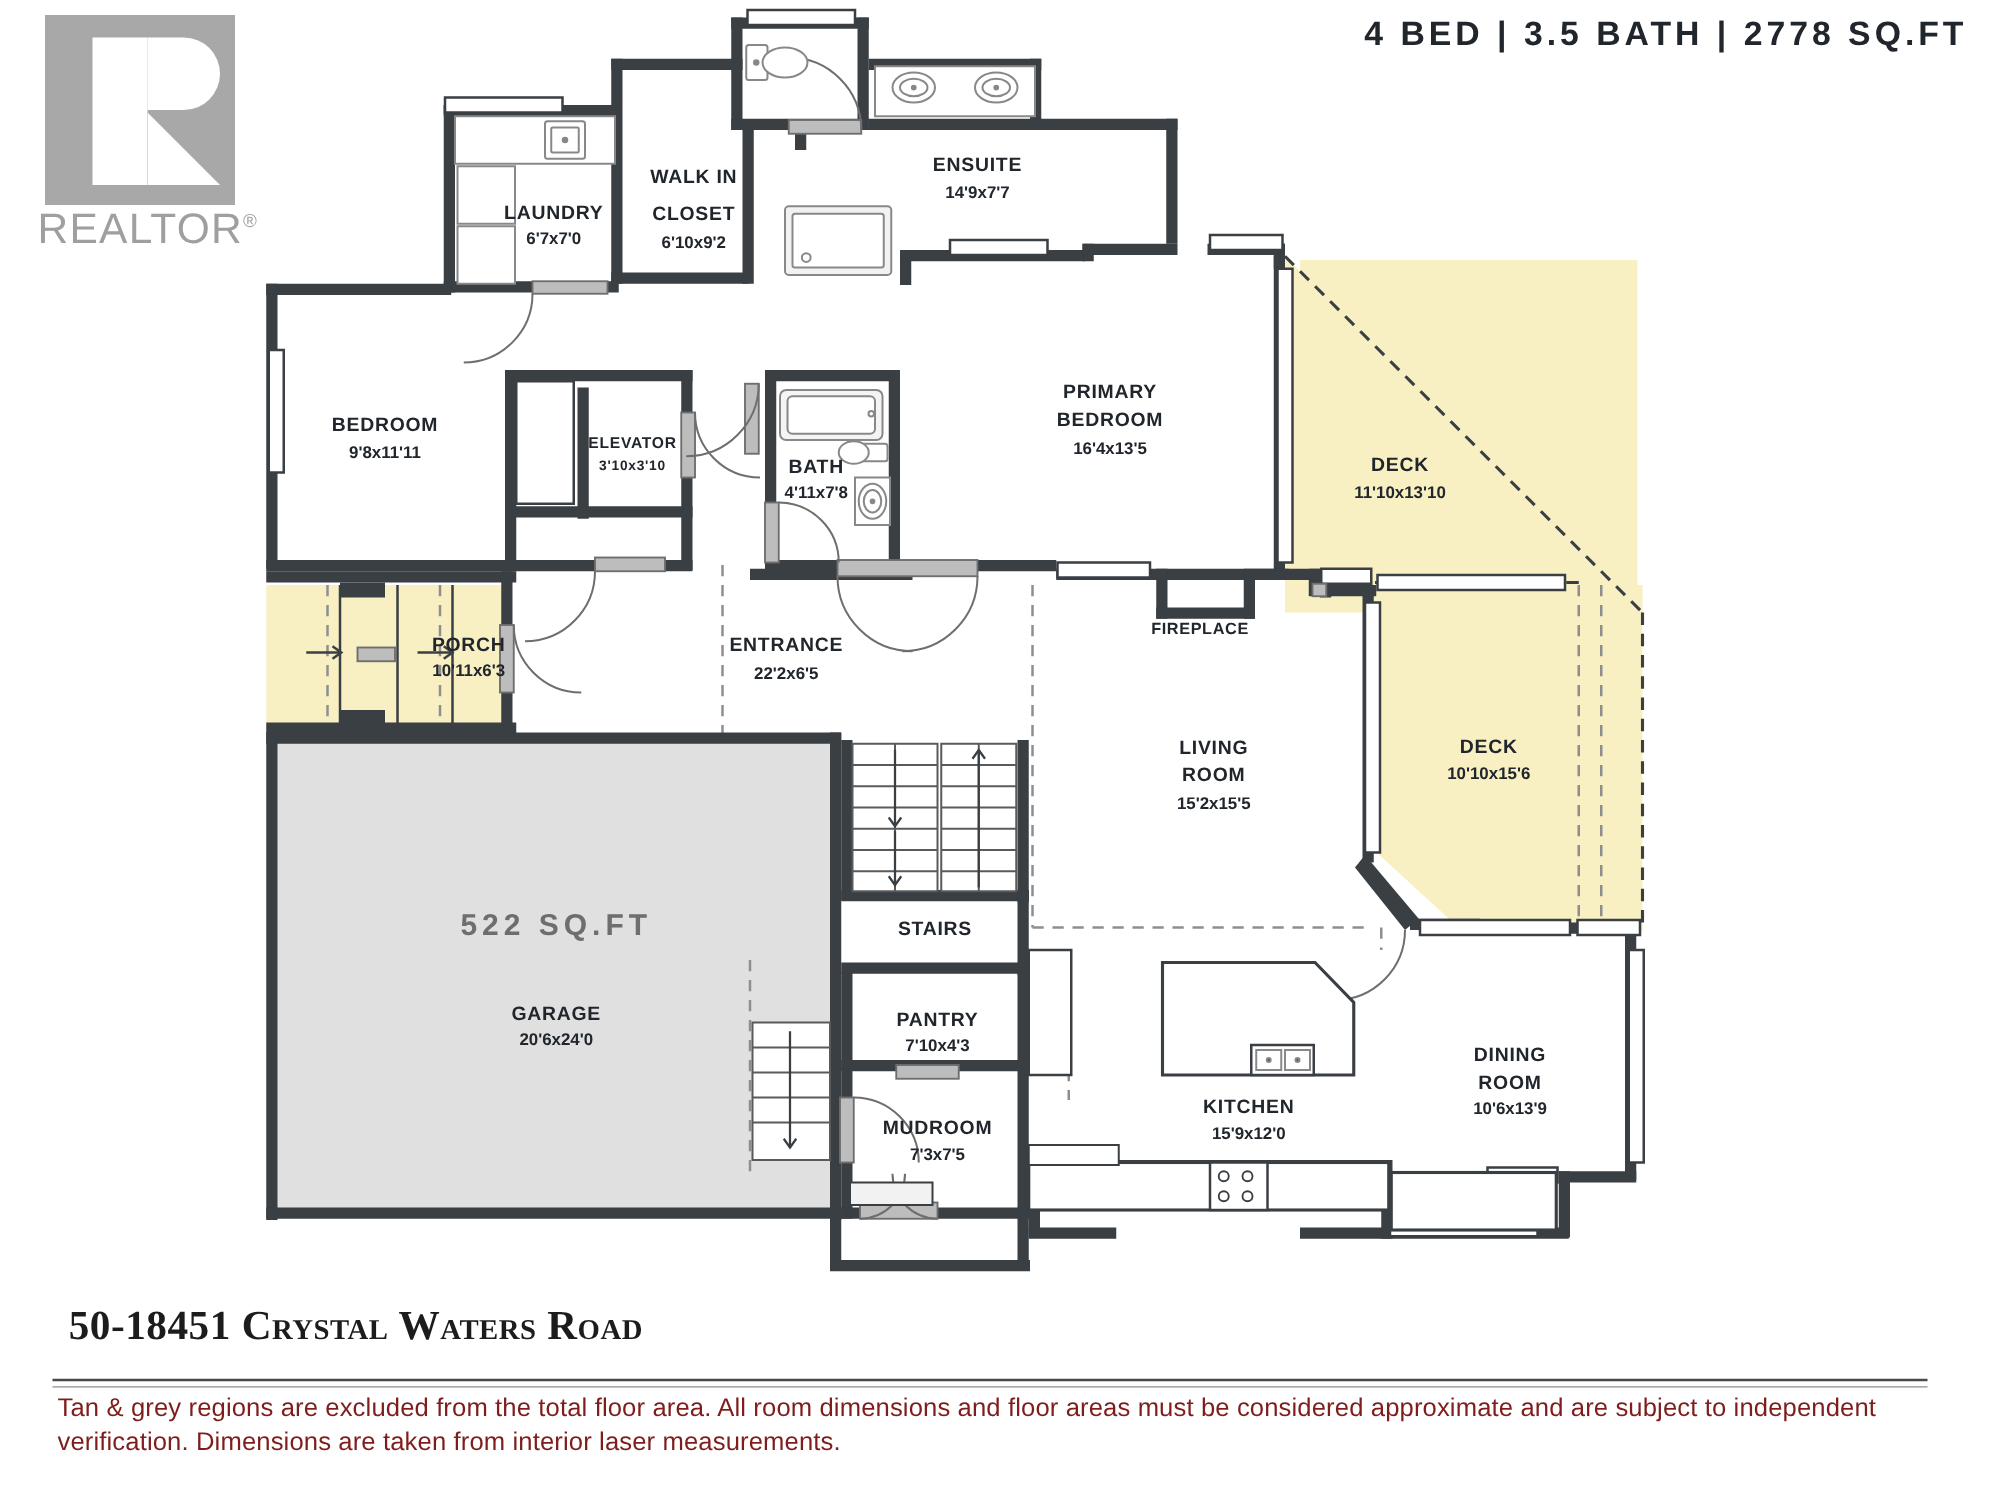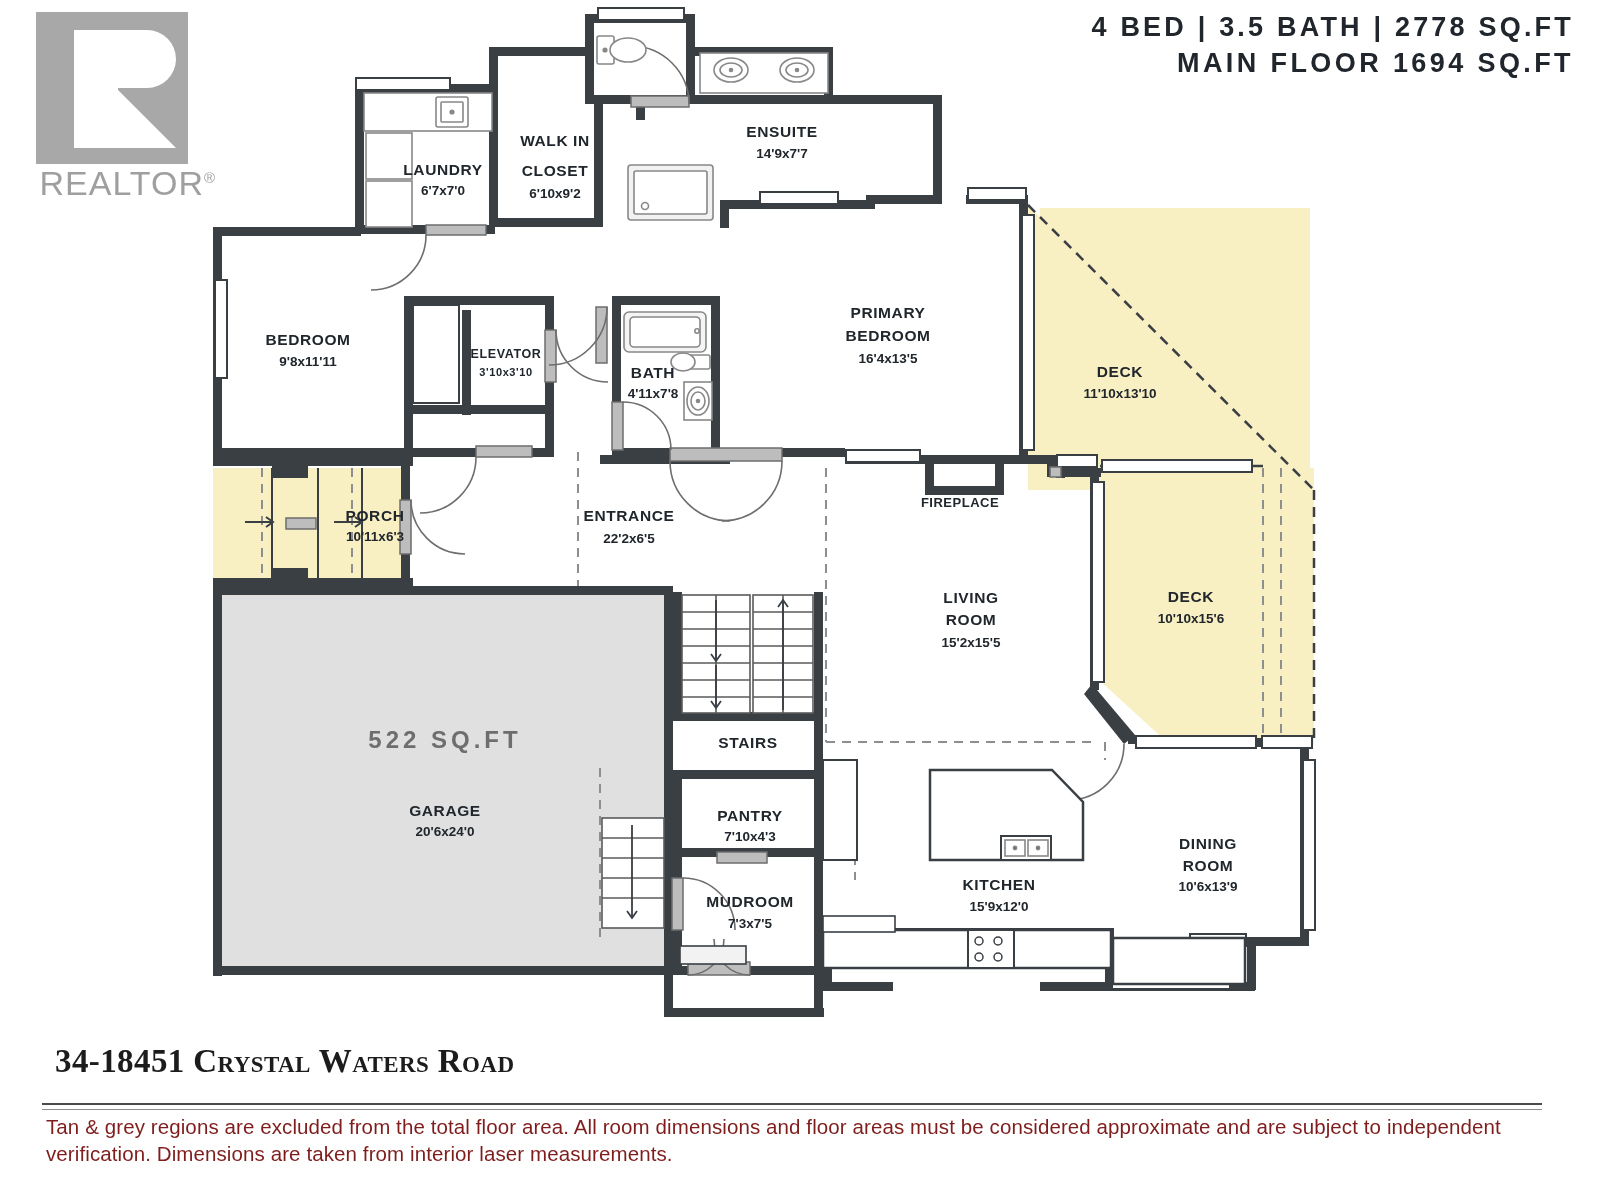--- a/index.html
+++ b/index.html
@@ -10,21 +10,21 @@
   
   #header-stats{
     position:absolute;top:10px;right:26px;text-align:right;
     font-family:"Liberation Sans",sans-serif;
     font-weight:bold;color:#20262c;letter-spacing:3.2px;
     font-size:27px;line-height:1.32;margin-left:48px;
   }
   #header-stats .line2{letter-spacing:3.4px;}
 
   
-  #realtor-logo{position:absolute;left:28px;top:12px;width:190px;height:195px;text-align:right;}
+  #realtor-logo{position:absolute;left:28px;top:12px;width:190px;height:195px;}
   #realtor-logo .mark{position:absolute;left:8px;top:0;width:152px;height:152px;background:#a8a8a8;}
   #realtor-logo .stem{position:absolute;left:38px;top:18px;width:44px;height:118px;background:#fff;}
   #realtor-logo .bowl{position:absolute;left:82px;top:18px;width:58px;height:58px;background:#fff;border-radius:0 58px 58px 0;}
   #realtor-logo .leg{position:absolute;left:82px;top:78px;width:58px;height:58px;
       background:#fff;clip-path:polygon(0 0,0 100%,100% 100%);}
   #realtor-logo .wordmark{
     position:absolute;left:2px;top:152px;width:186px;
     font-size:34px;letter-spacing:1px;color:#9f9f9f;font-weight:400;
     font-family:"Liberation Sans",sans-serif;white-space:nowrap;
   }
@@ -64,21 +64,20 @@
     <div class="mark">
       <div class="stem"></div>
       <div class="bowl"></div>
       <div class="leg"></div>
     </div>
     <div class="wordmark"><span>REALTOR</span><span class="reg">®</span></div>
   </div>
 
   <div id="header-stats">
     <div class="line1">4 BED | 3.5 BATH | 2778 SQ.FT</div>
-    <div class="line2">MAIN FLOOR 1694 SQ.FT</div>
   </div>
 
   <svg id="floorplan-svg" viewBox="0 0 1600 1200">
 
     <g>
 
       <polygon points="1028,208 1310,208 1310,468 1040,468 1040,208" fill="#f8f0c3"></polygon>
       <polygon points="1028,208 1310,490 1028,490" fill="#f8f0c3"></polygon>
 
       <polygon points="1028,205 1314,490 1314,500 1028,500" fill="#f8f0c3"></polygon>
@@ -436,17 +435,17 @@
       <text class="room-label room-dim" x="999" y="911">15'9x12'0</text>
 
       <text class="room-label room-name" x="1208" y="849">DINING</text>
       <text class="room-label room-name" x="1208" y="871">ROOM</text>
       <text class="room-label room-dim" x="1208" y="891">10'6x13'9</text>
 
       <text class="room-label" style="font-size:13px;letter-spacing:.5px;" x="960" y="507">FIREPLACE</text>
     </g>
   </svg>
 
-  <div id="address-title">34-18451 Crystal Waters Road</div>
+  <div id="address-title">50-18451 Crystal Waters Road</div>
   <div id="footer-rule"></div>
   <div id="disclaimer">Tan &amp; grey regions are excluded from the total floor area. All room dimensions and floor areas must be considered approximate and are subject to independent verification. Dimensions are taken from interior laser measurements.</div>
 
 </div>
 
 </body></html>

